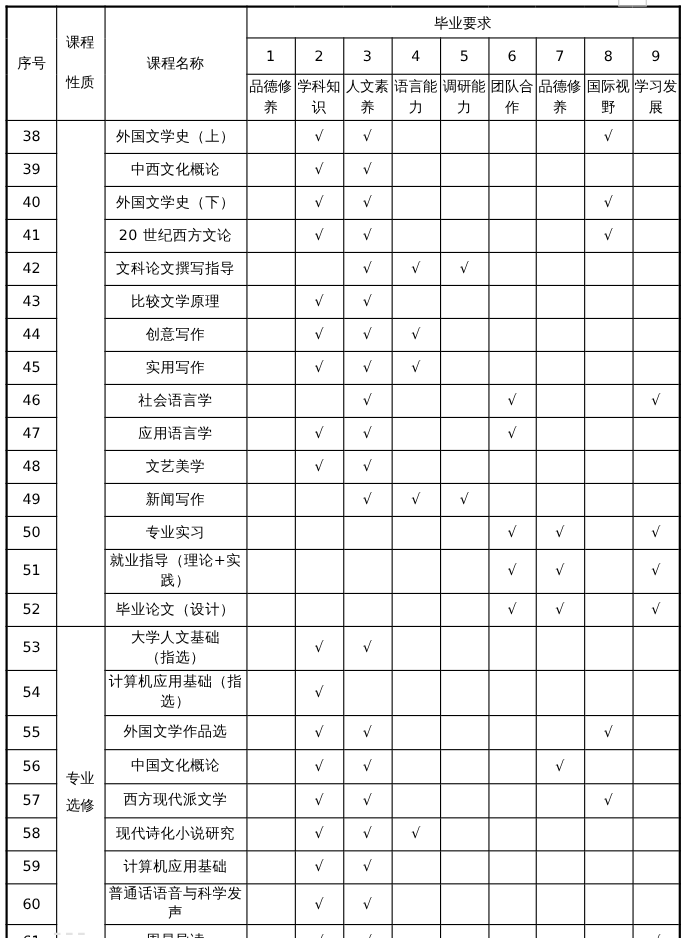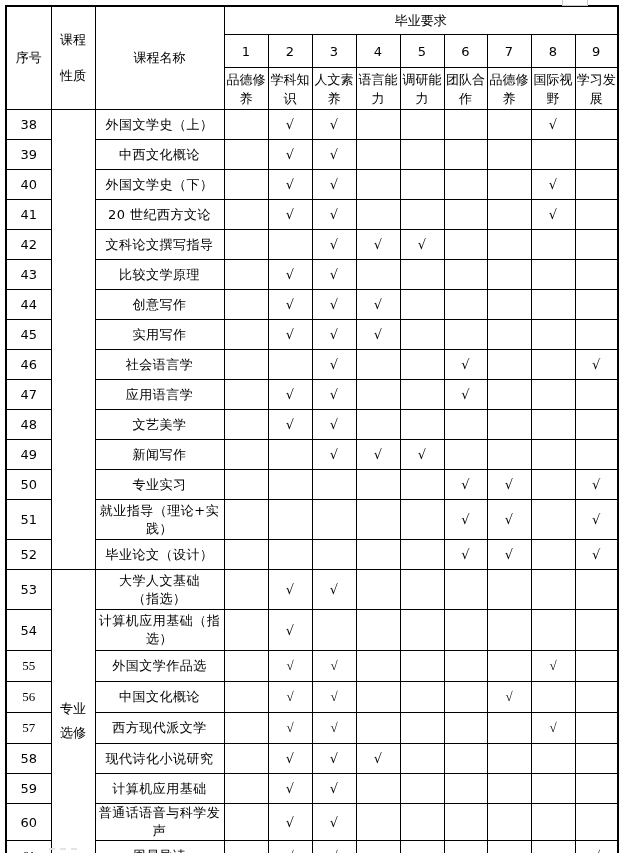--- a/index.html
+++ b/index.html
@@ -35,21 +35,21 @@
   col.c-req-n { width:43px; }
 
   
   tr.hdr-group th { height:27px; }
   tr.hdr-nums  th { height:32px; }
   tr.hdr-labels th { height:41px; line-height:19px; }
   th.vhead { line-height:36px; white-space:pre-line; }
 
   
   tr.r29 td { height:29px; }
-  tr.r30 td { height:30px;font-family:Liberation Serif, serif; }
+  tr.r30 td { height:30px; }
   tr.r36 td { height:36px; }
   tr.r39 td { height:39px; }
   tr.r40 td { height:40px; }
 
   td.no-cell { font-size:13px; }
   td.nature-cell { line-height:24px; white-space:pre-line; }
   td.name-cell {
     text-align:left;
     padding-left:6px;
     line-height:18px;

